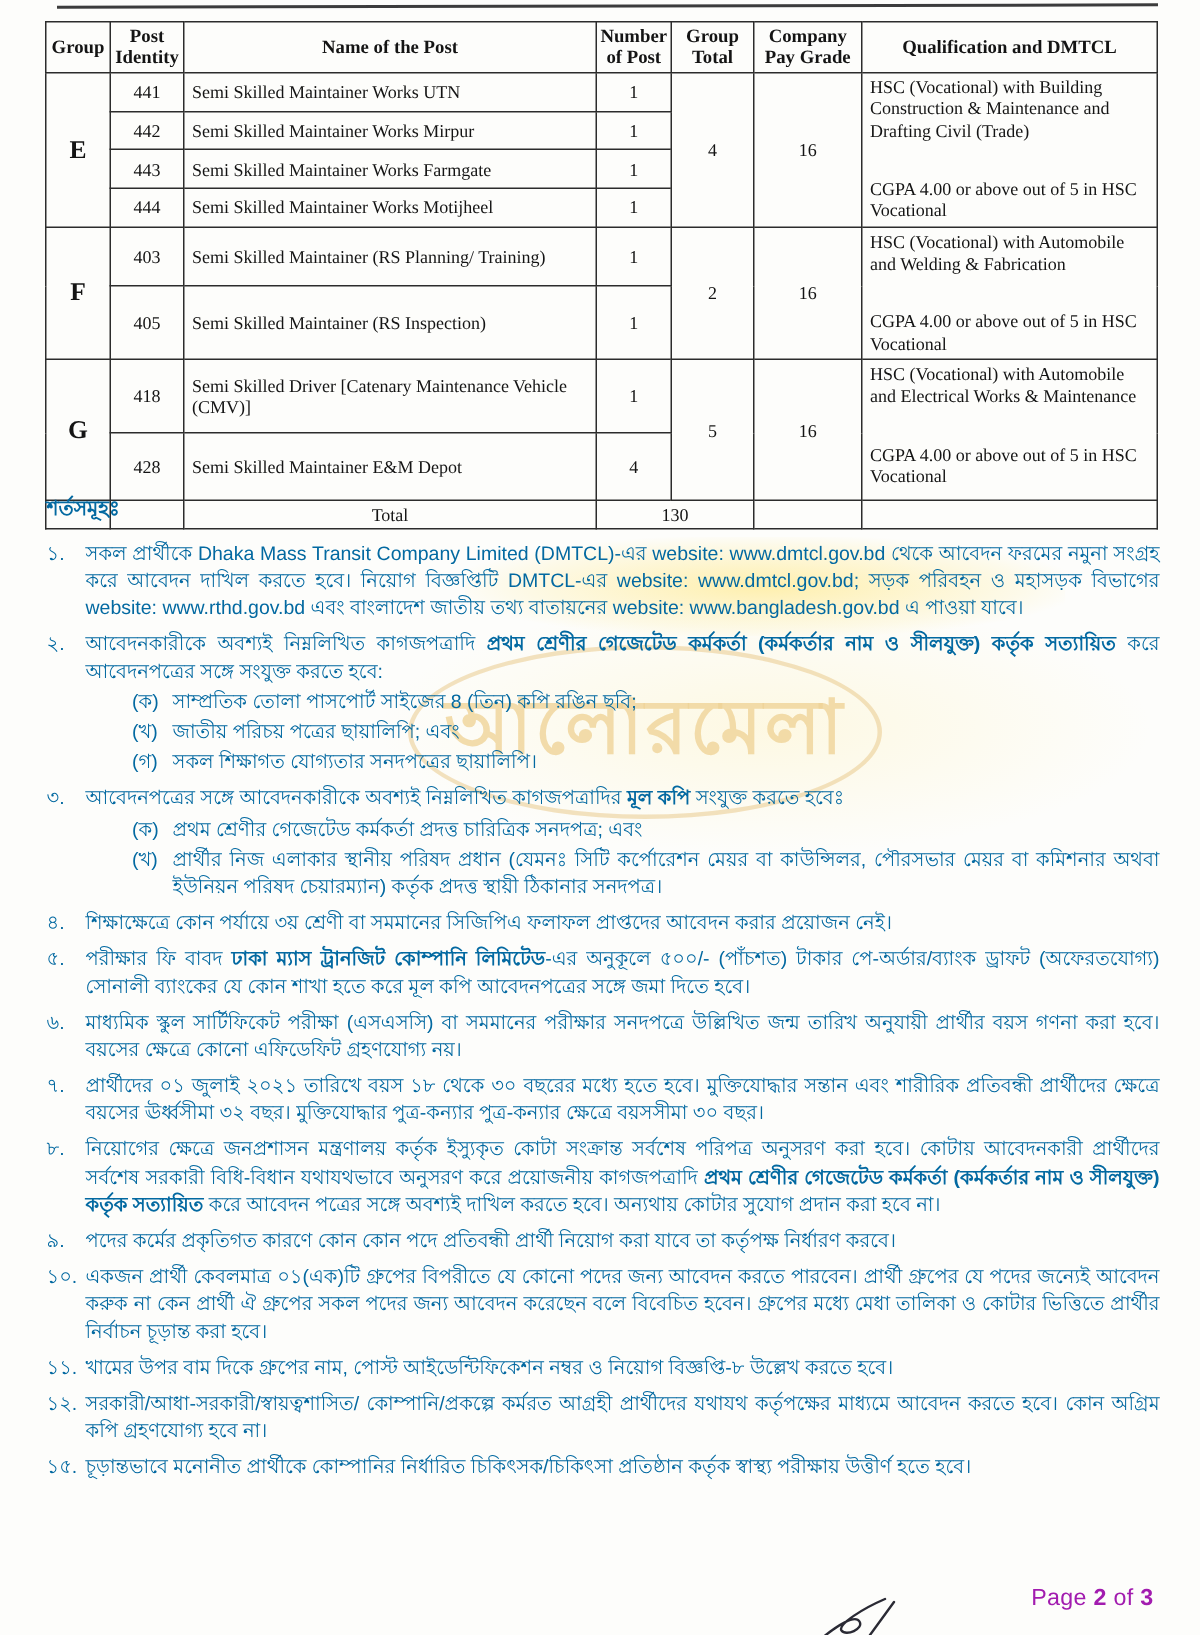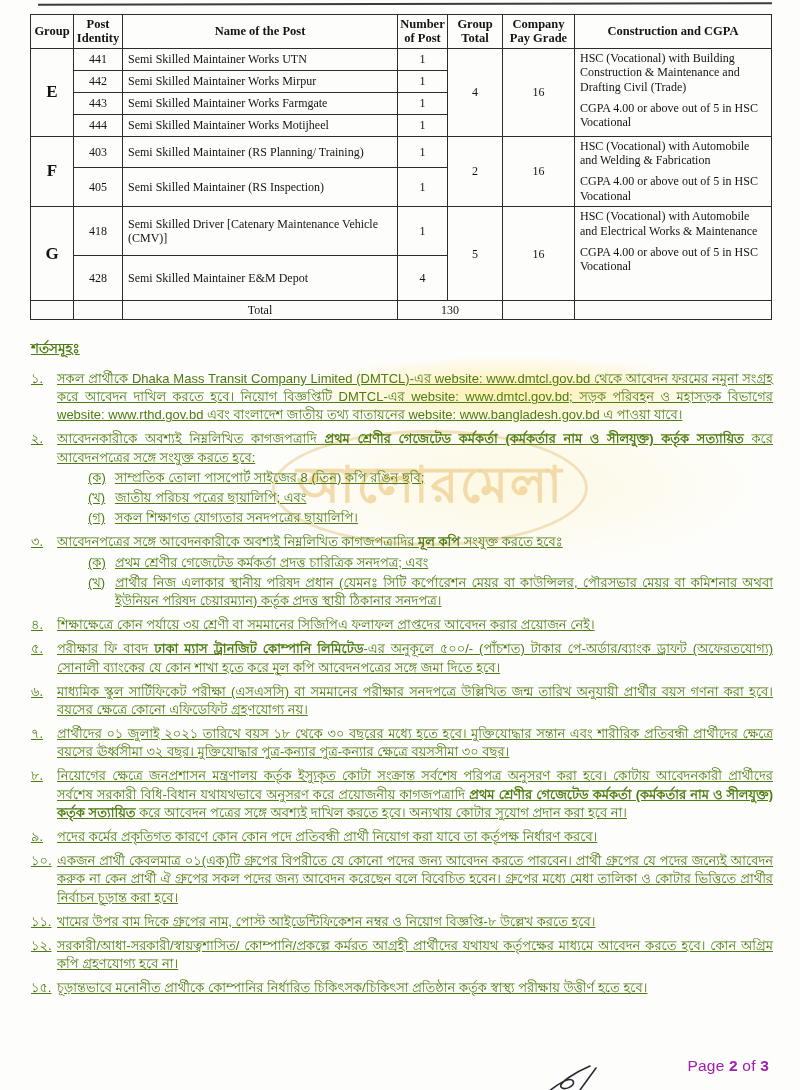--- a/index.html
+++ b/index.html
@@ -32,28 +32,28 @@
           font-size:12px; color:#141414; table-layout:fixed; }
   th, td { border:1px solid #2c2c2c; }
   th { font-size:12.5px; font-weight:bold; padding:2px 1px; line-height:1.15; }
   thead tr { height:29px; }
   td { vertical-align:middle; line-height:1.2; padding:1px 2px; }
   .c-group  { text-align:center; font-size:17px; font-weight:bold; }
   .c-id     { text-align:center; }
   .c-name   { text-align:left; padding-left:5px; }
   .c-num, .c-total, .c-pay { text-align:center; }
   .c-qual   { vertical-align:top; padding:2px 4px 3px 5px; line-height:1.22; }
-  .qual-p + .qual-p { margin-top:6px; }
+  .qual-p + .qual-p { margin-top:24px; }
   .total-label { text-align:center; }
   .total-value { text-align:center; }
   tr.total-row { height:19px;margin-top:44px; }
 
   
-  .conditions { position:absolute; left:31px; top:340px; width:742px;
-                font-size:13px; line-height:1.40; color:#4d7c0f;text-decoration:underline; }
+  .conditions { position:absolute; left:31px; top:330px; width:742px;
+                font-size:13px; line-height:1.40; color:#0369a1; }
   .cond-heading { font-weight:bold; font-size:13.5px; margin-bottom:11px; }
   .cond-item { display:flex; margin-bottom:6px; }
   .cond-num { flex:0 0 26px; }
   .cond-body { flex:1; text-align:justify; }
   .cond-sub { display:flex; margin:2px 0 0 31px; }
   .cond-sub-label { flex:0 0 27px; }
   .cond-sub-text { flex:1; text-align:justify; }
   b { font-weight:bold; }
 
   
@@ -85,21 +85,21 @@
         <col style="width:197px">
       </colgroup>
       <thead>
         <tr id="thead-row">
             <th>Group</th>
             <th>Post Identity</th>
             <th>Name of the Post</th>
             <th>Number of Post</th>
             <th>Group Total</th>
             <th>Company Pay Grade</th>
-            <th>Construction and CGPA</th>
+            <th>Qualification and DMTCL</th>
           </tr>
       </thead>
       <tbody id="tbody">
           <tr style="height: 22px;">
             <td class="c-group" rowspan="4">E</td>
             <td class="c-id">441</td>
             <td class="c-name">Semi Skilled Maintainer Works UTN</td>
             <td class="c-num">1</td>
             <td class="c-total" rowspan="4">4</td>
             <td class="c-pay" rowspan="4">16</td>

